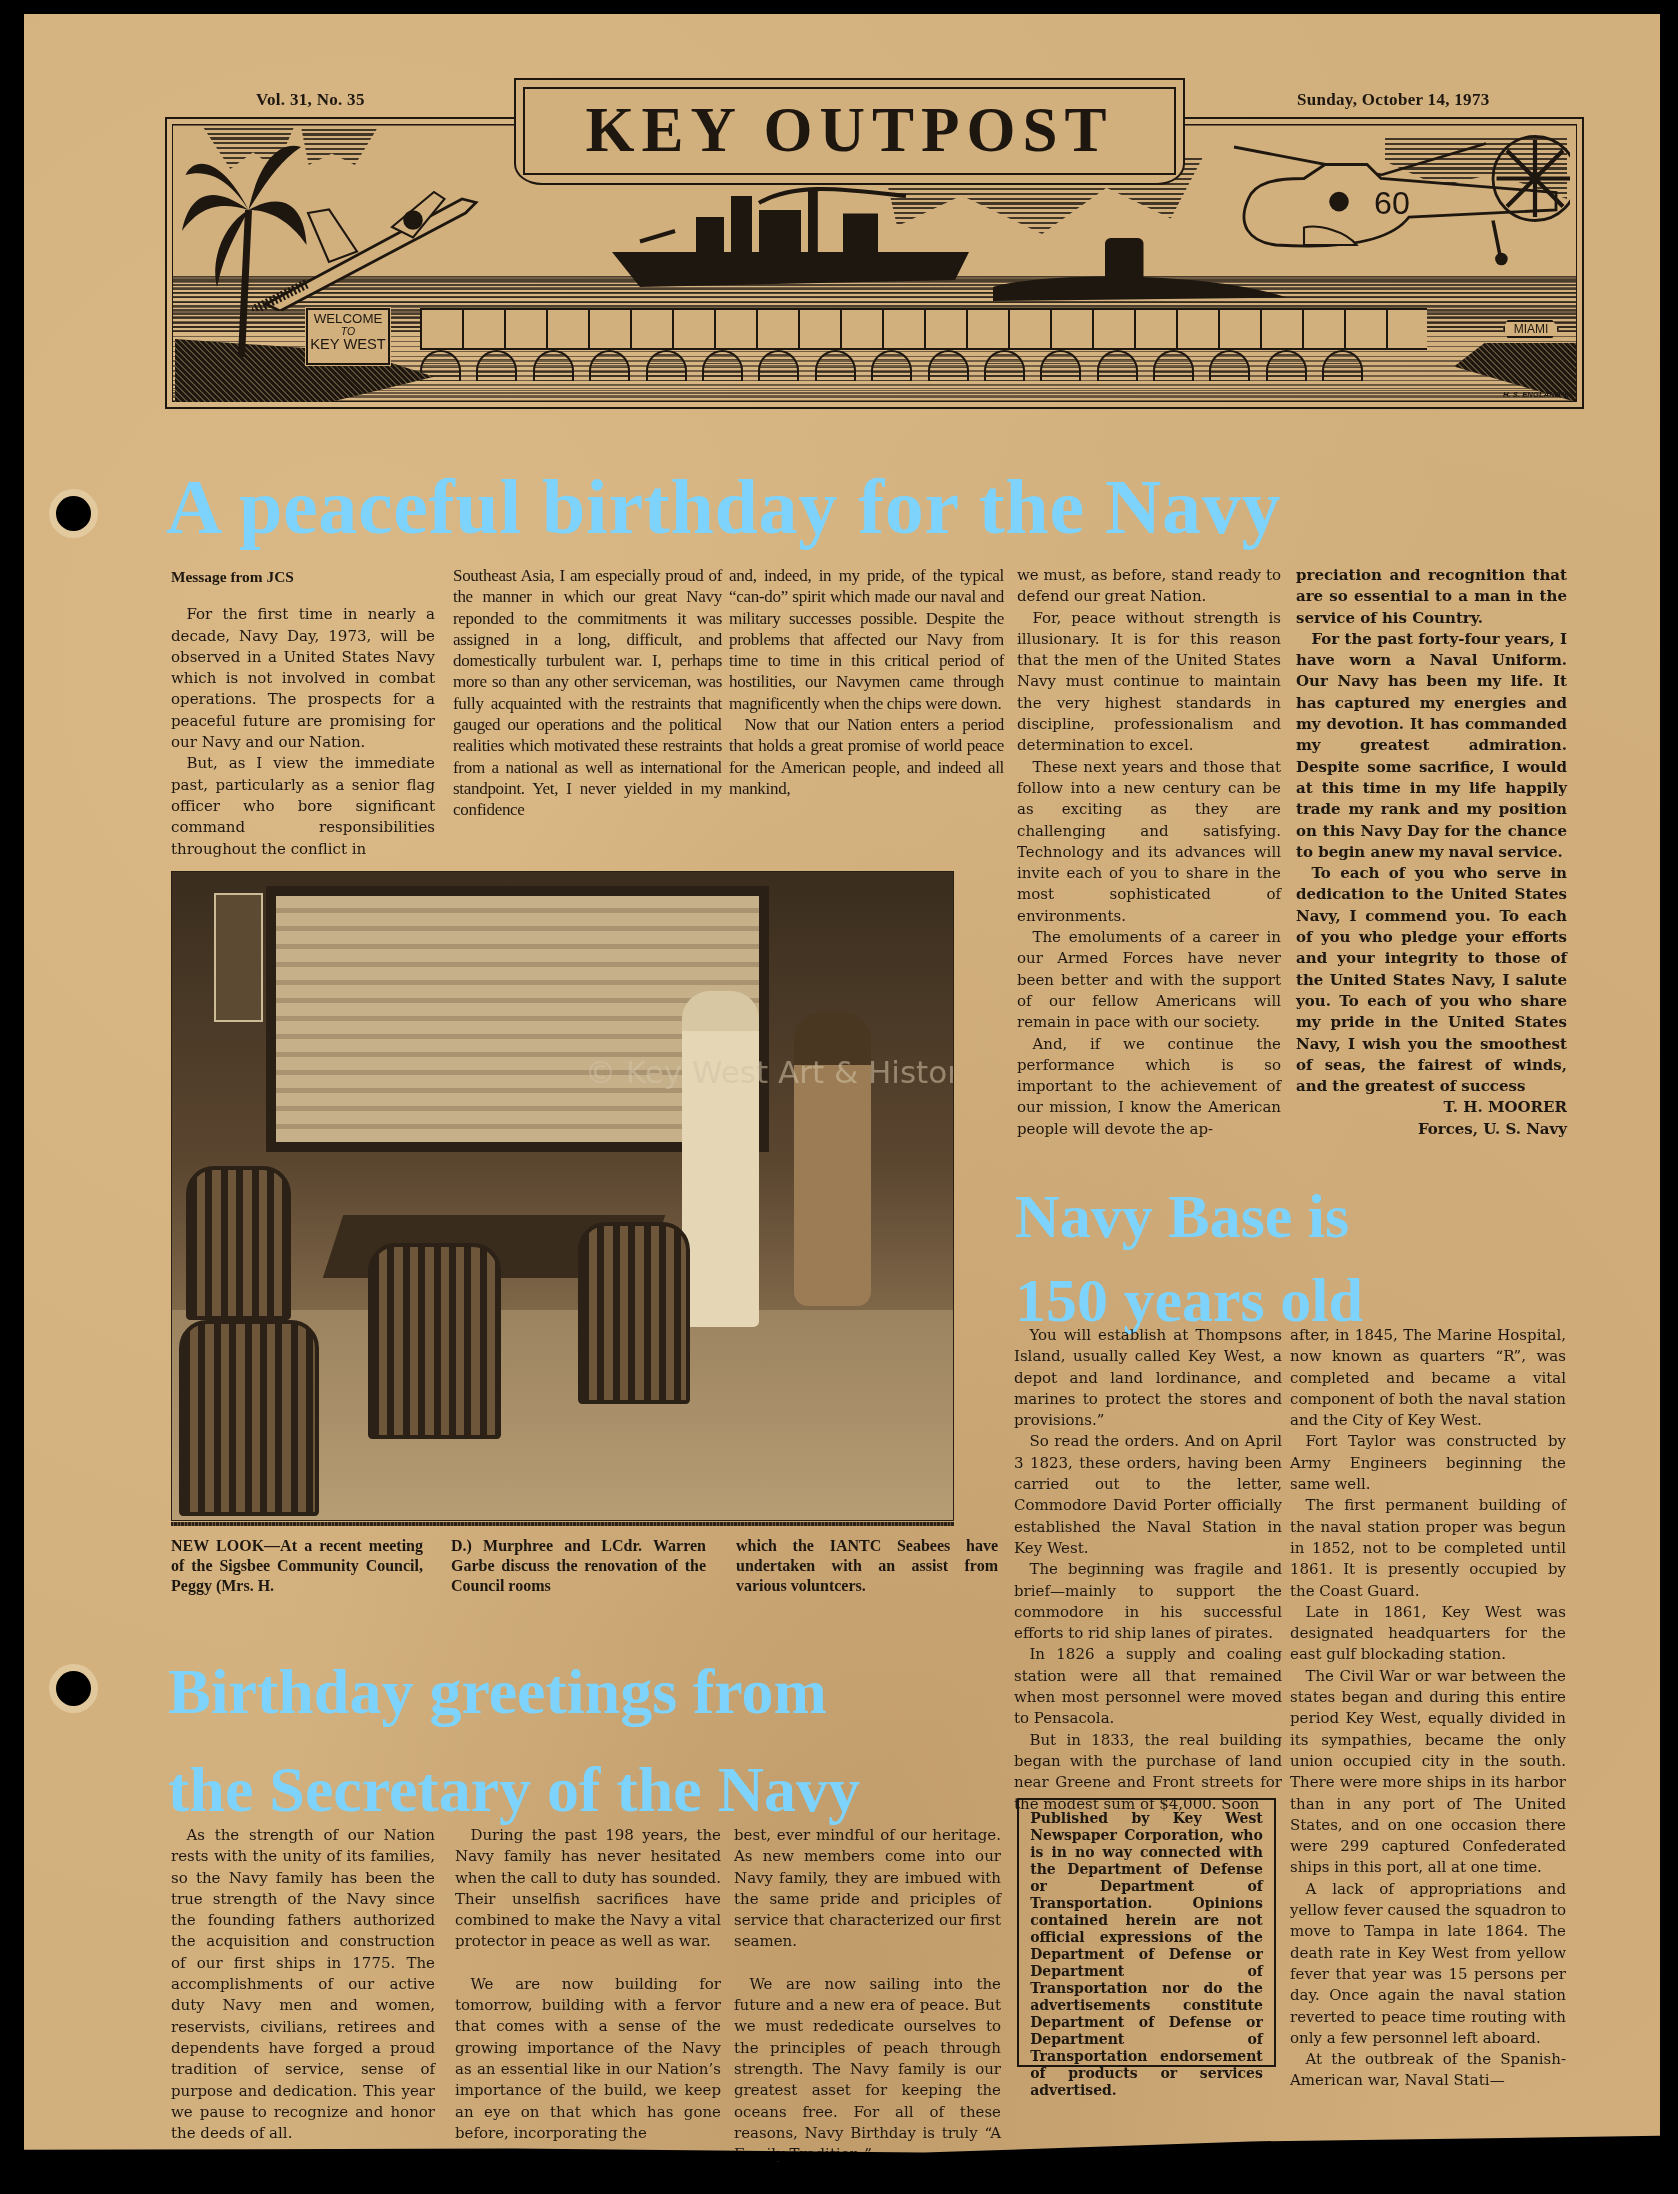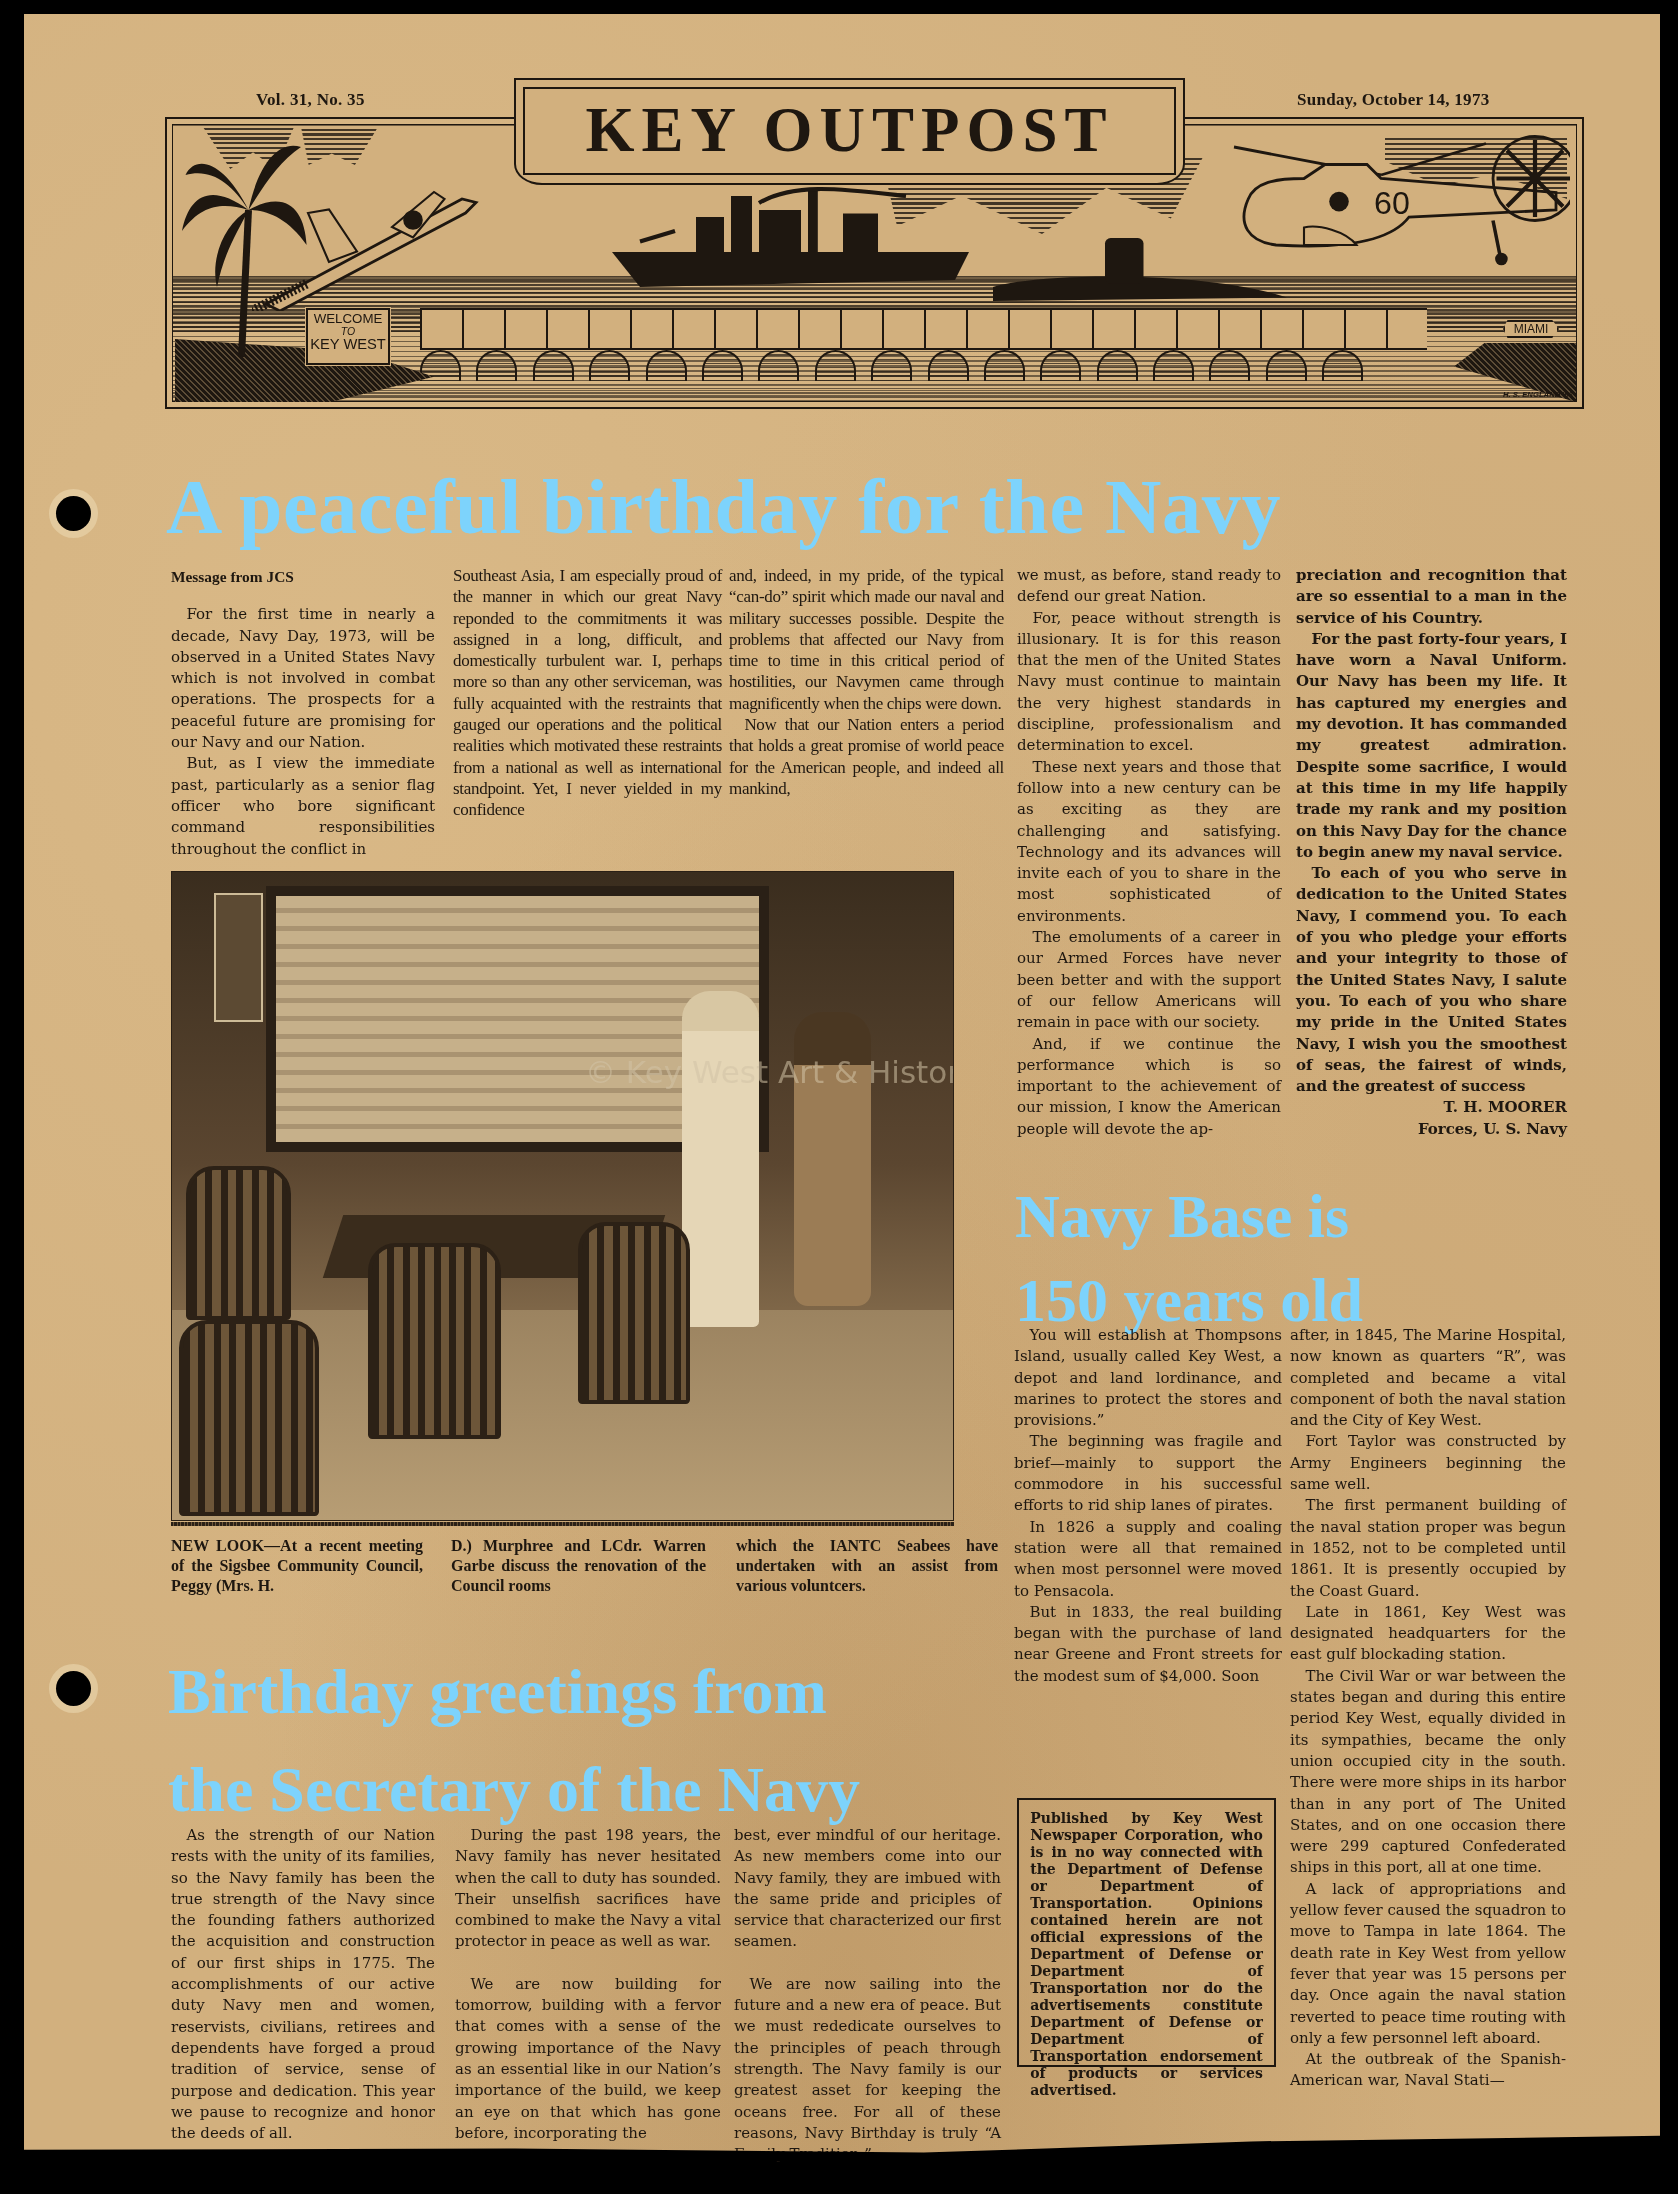--- a/index.html
+++ b/index.html
@@ -268,20 +268,21 @@
 
 <div class="caption" style="left:171px; top:1536px; width:252px;">NEW LOOK—At a recent meeting of the Sigsbee Community Council, Peggy (Mrs. H.</div>
 <div class="caption" style="left:451px; top:1536px; width:255px;">D.) Murphree and LCdr. Warren Garbe discuss the renovation of the Council rooms</div>
 <div class="caption" style="left:736px; top:1536px; width:262px;">which the IANTC Seabees have undertaken with an assist from various voluntcers.</div>
 
 <div class="headline" style="left:1015px; top:1161px; font-size:62px;">Navy Base is</div>
 <div class="headline" style="left:1015px; top:1245px; font-size:62px;">150 years old</div>
 
 <div class="col" style="left:1014px; top:1325px; width:268px;">
   <p>You will establish at Thompsons Island, usually called Key West, a depot and land lordinance, and marines to protect the stores and provisions.”</p>
+  <p>So read the orders. And on April 3 1823, these orders, having been carried out to the letter, Commodore David Porter officially established the Naval Station in Key West.</p>
   <p>The beginning was fragile and brief—mainly to support the commodore in his successful efforts to rid ship lanes of pirates.</p>
   <p>In 1826 a supply and coaling station were all that remained when most personnel were moved to Pensacola.</p>
   <p>But in 1833, the real building began with the purchase of land near Greene and Front streets for the modest sum of $4,000. Soon</p>
 </div>
 <div class="col" style="left:1290px; top:1325px; width:276px;">
   <p class="noindent">after, in 1845, The Marine Hospital, now known as quarters “R”, was completed and became a vital component of both the naval station and the City of Key West.</p>
   <p>Fort Taylor was constructed by Army Engineers beginning the same well.</p>
   <p>The first permanent building of the naval station proper was begun in 1852, not to be completed until 1861. It is presently occupied by the Coast Guard.</p>
   <p>Late in 1861, Key West was designated headquarters for the east gulf blockading station.</p>
   <p>The Civil War or war between the states began and during this entire period Key West, equally divided in its sympathies, became the only union occupied city in the south. There were more ships in its harbor than in any port of The United States, and on one occasion there were 299 captured Confederated ships in this port, all at one time.</p>

